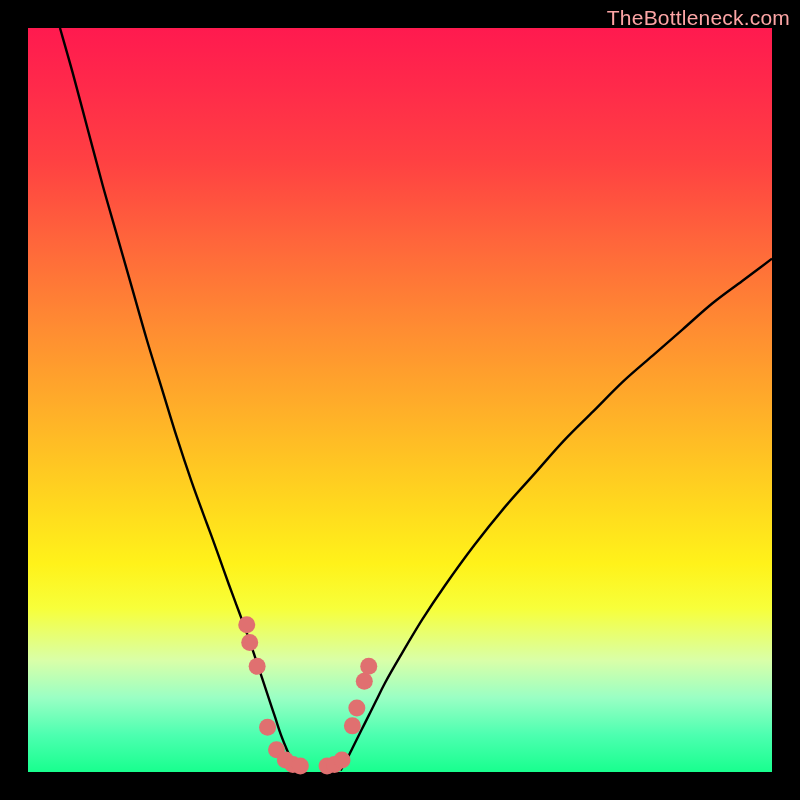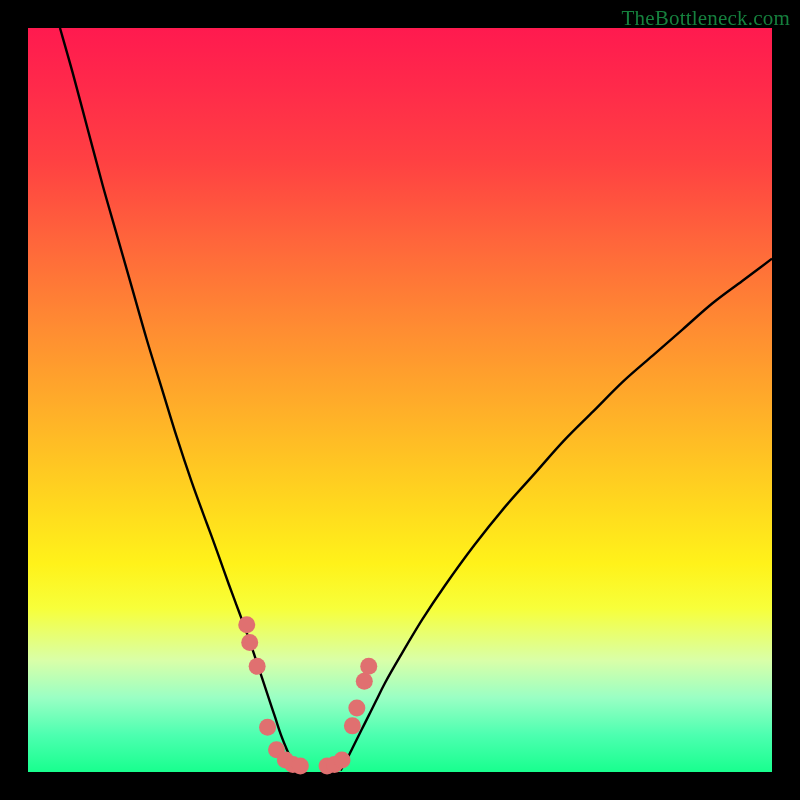--- a/index.html
+++ b/index.html
@@ -28,23 +28,23 @@
       #f7ff3a 78%,
       #d9ffa8 85%,
       #9affc4 90%,
       #4dffb0 95%,
       #18ff8e 100%);
   }
   .watermark {
     position: absolute;
     top: 6px;
     right: 10px;
-    font-family: Liberation Serif, serif;
+    font-family: Liberation Sans, sans-serif;
     font-size: 21px;
-    color: #15803d;
+    color: #fca5a5;
     letter-spacing: 0.2px;
     font-weight: 500;
   }
   svg.curve {
     position: absolute;
     left: 0; top: 0;
     width: 100%; height: 100%;
     overflow: visible;
   }
 </style>

